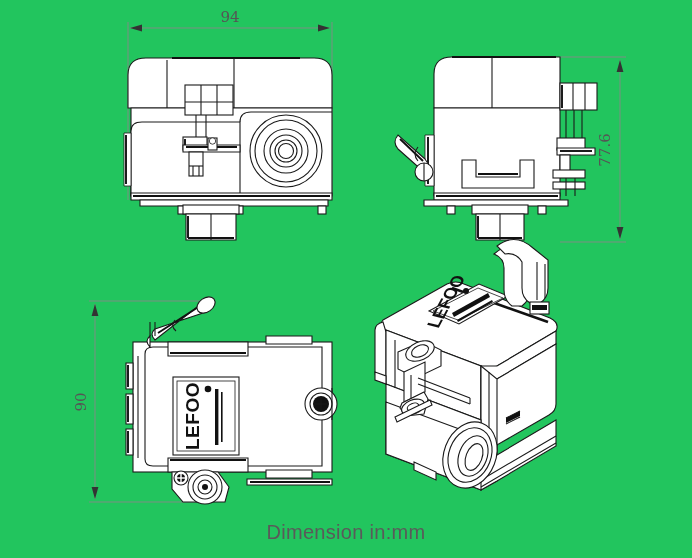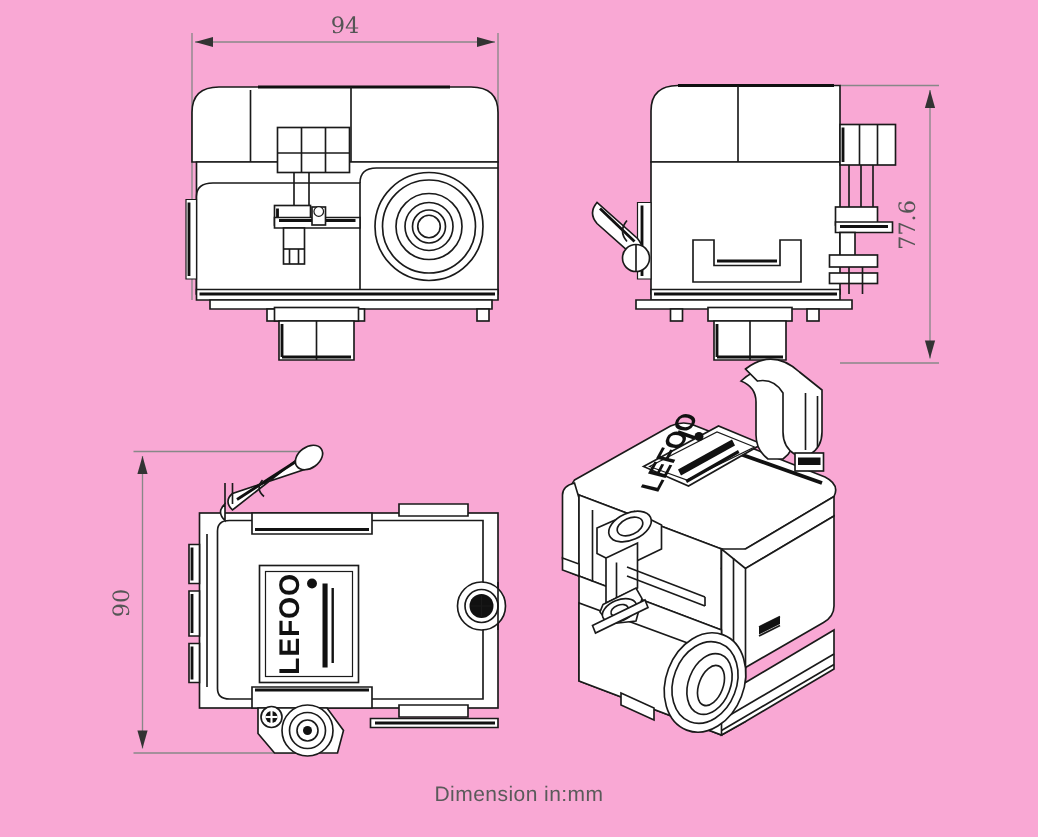--- a/index.html
+++ b/index.html
@@ -1,30 +1,30 @@
 <!DOCTYPE html>
 <html><head>
 <meta charset="utf-8">
 <style>
   html,body{margin:0;padding:0;background:#ffffff;}
   body{width:692px;height:558px;font-family:"Liberation Sans",sans-serif;overflow:hidden;}
-  #sheet{position:relative;width:692px;height:558px;background:#f9a8d4;}
+  #sheet{position:relative;width:692px;height:558px;background:#22c55e;}
   svg{display:block;}
   .ln{fill:none;stroke:#1a1a1a;stroke-width:1.1;}
   .ln-t{fill:none;stroke:#1a1a1a;stroke-width:0.8;}
   .ln-h{fill:none;stroke:#111;stroke-width:1.9;}
   .ln-h2{fill:none;stroke:#111;stroke-width:2.6;}
   .fillw{fill:#ffffff;stroke:#1a1a1a;stroke-width:1.1;}
   .fillw-t{fill:#ffffff;stroke:#1a1a1a;stroke-width:0.8;}
   .fillk{fill:#111;stroke:none;}
   .dim{fill:none;stroke:#888;stroke-width:0.9;}
   .dimarrow{fill:#333;stroke:none;}
   .dimtxt{font-family:"DejaVu Serif",serif;font-size:15px;fill:#555;}
   .caption{position:absolute;left:0;top:521px;width:692px;text-align:center;
-           font-family:"Liberation Sans",sans-serif;font-size:14px;color:#5a5a5a;
+           font-family:"Liberation Sans",sans-serif;font-size:20px;color:#5a5a5a;
            letter-spacing:.3px;}
   .logo{font-family:"Liberation Sans",sans-serif;font-weight:bold;fill:#111;}
 </style>
 </head>
 <body>
 
 <div id="sheet">
 
 <svg width="692" height="558" viewBox="0 0 692 558">
 

